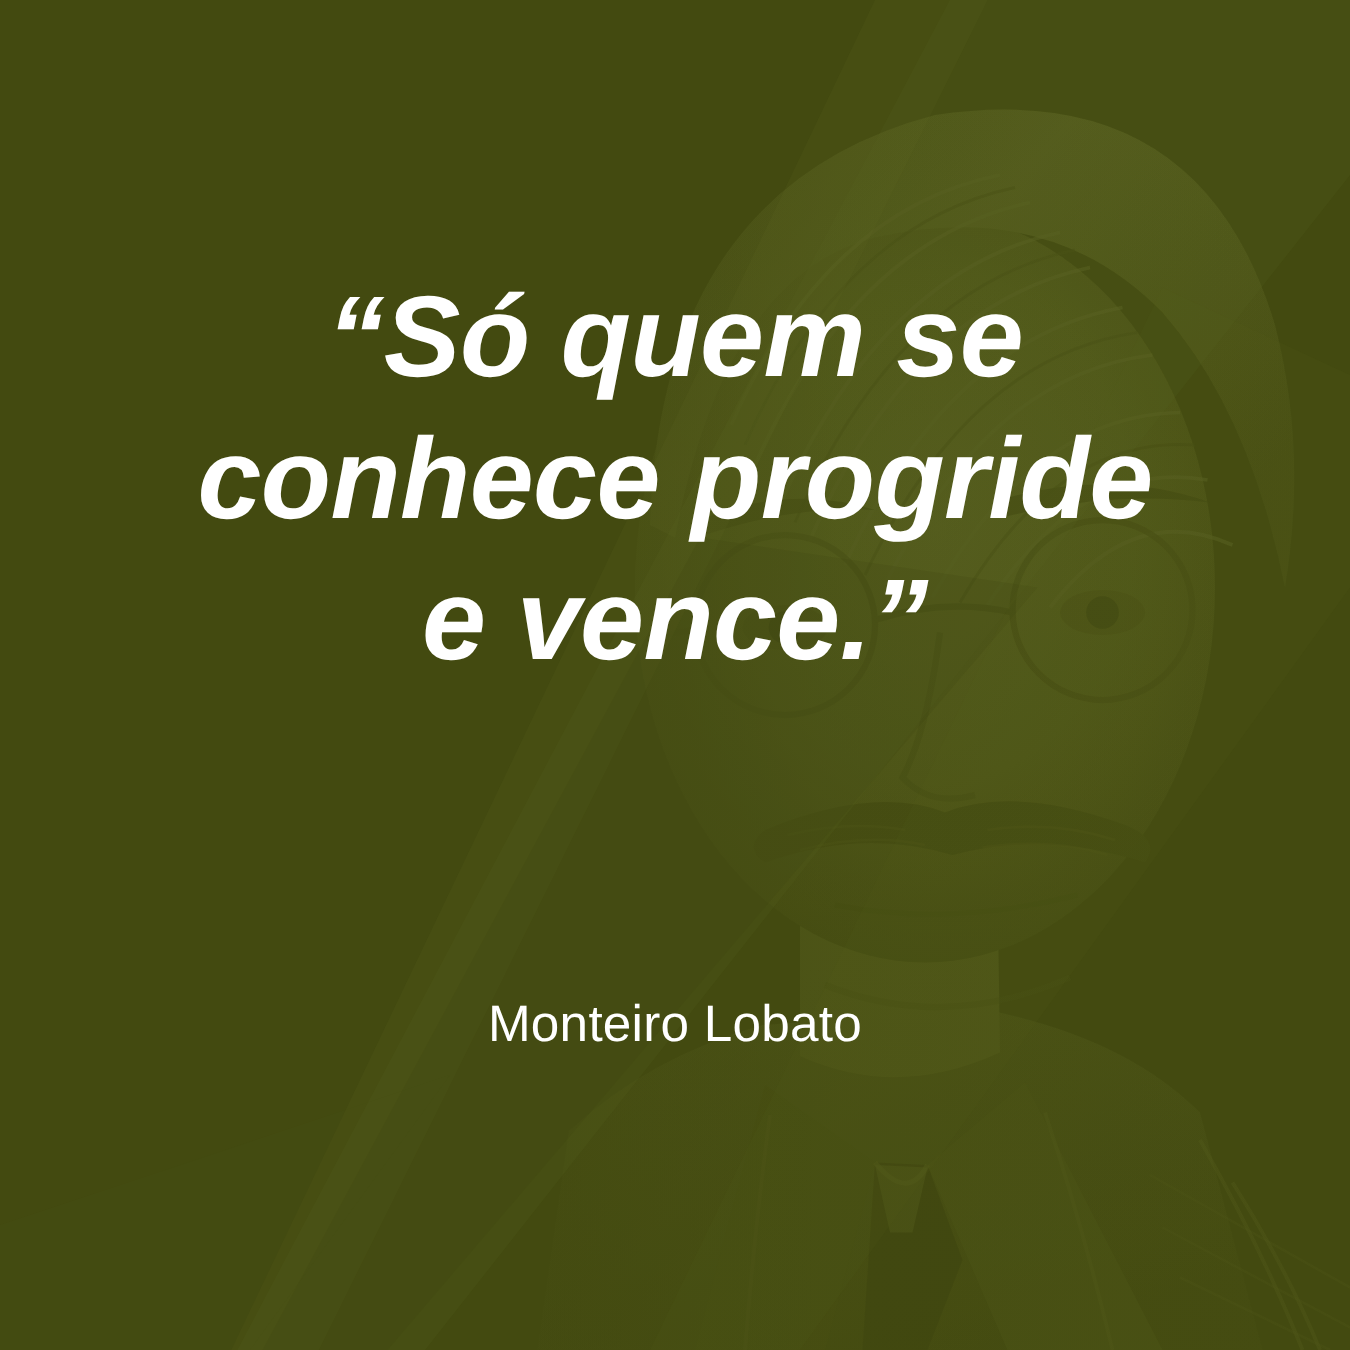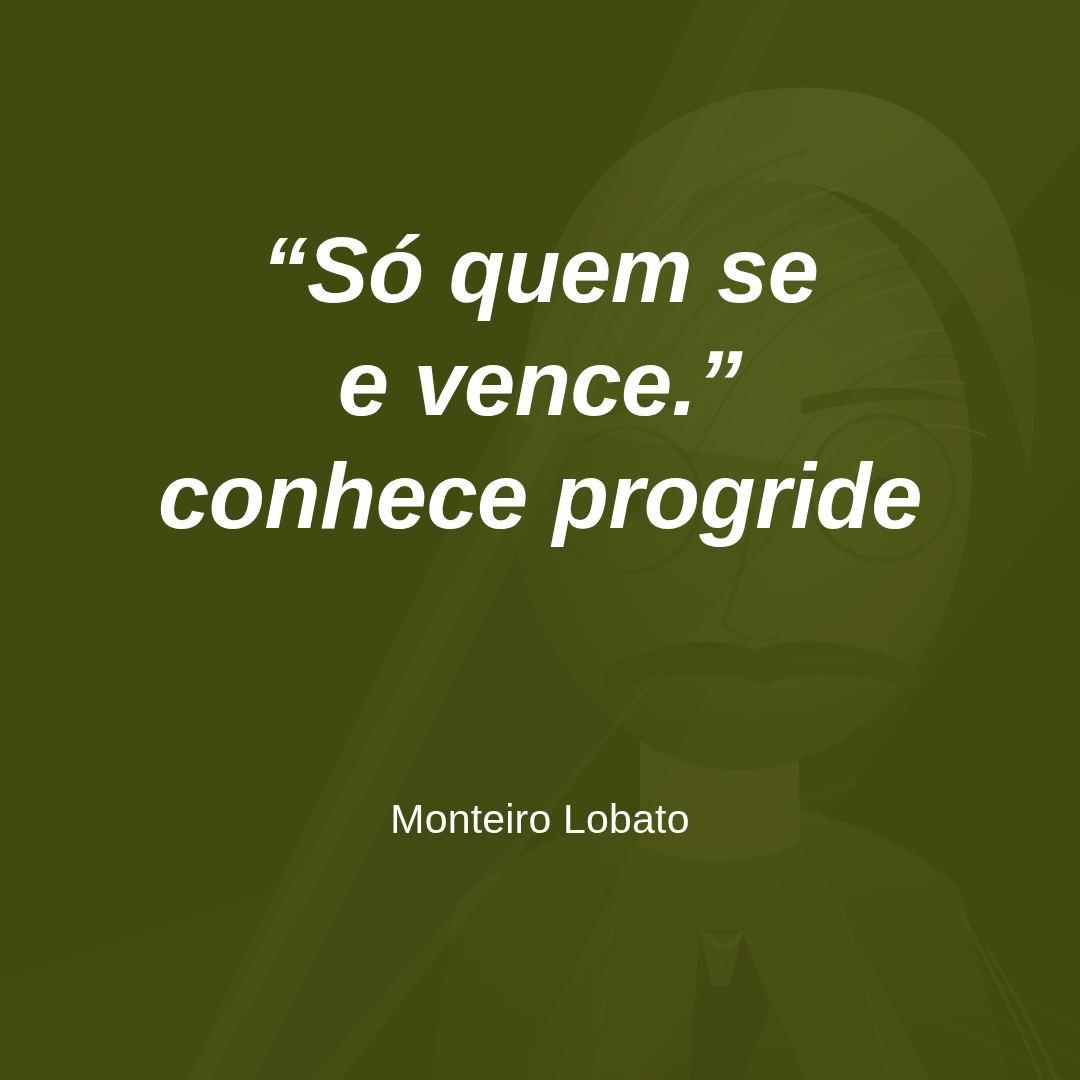--- a/index.html
+++ b/index.html
@@ -236,21 +236,21 @@
         <polygon points="930,230 1080,300 1080,470 640,1080 520,1080" fill="#596120" opacity="0.10"></polygon>
         <polygon points="0,980 360,860 200,1080 0,1080" fill="#4E5617" opacity="0.12"></polygon>
       </g>
     </svg>
   </div>
 
   <div class="content">
 
     <div class="quote-block">
       <div class="quote-line">“Só quem se</div>
+      <div class="quote-line">conhece progride</div>
       <div class="quote-line">e vence.”</div>
-      <div class="quote-line">conhece progride</div>
     </div>
 
     <div class="author">Monteiro Lobato</div>
 
 
   </div>
 </div>
 
 </body></html>

